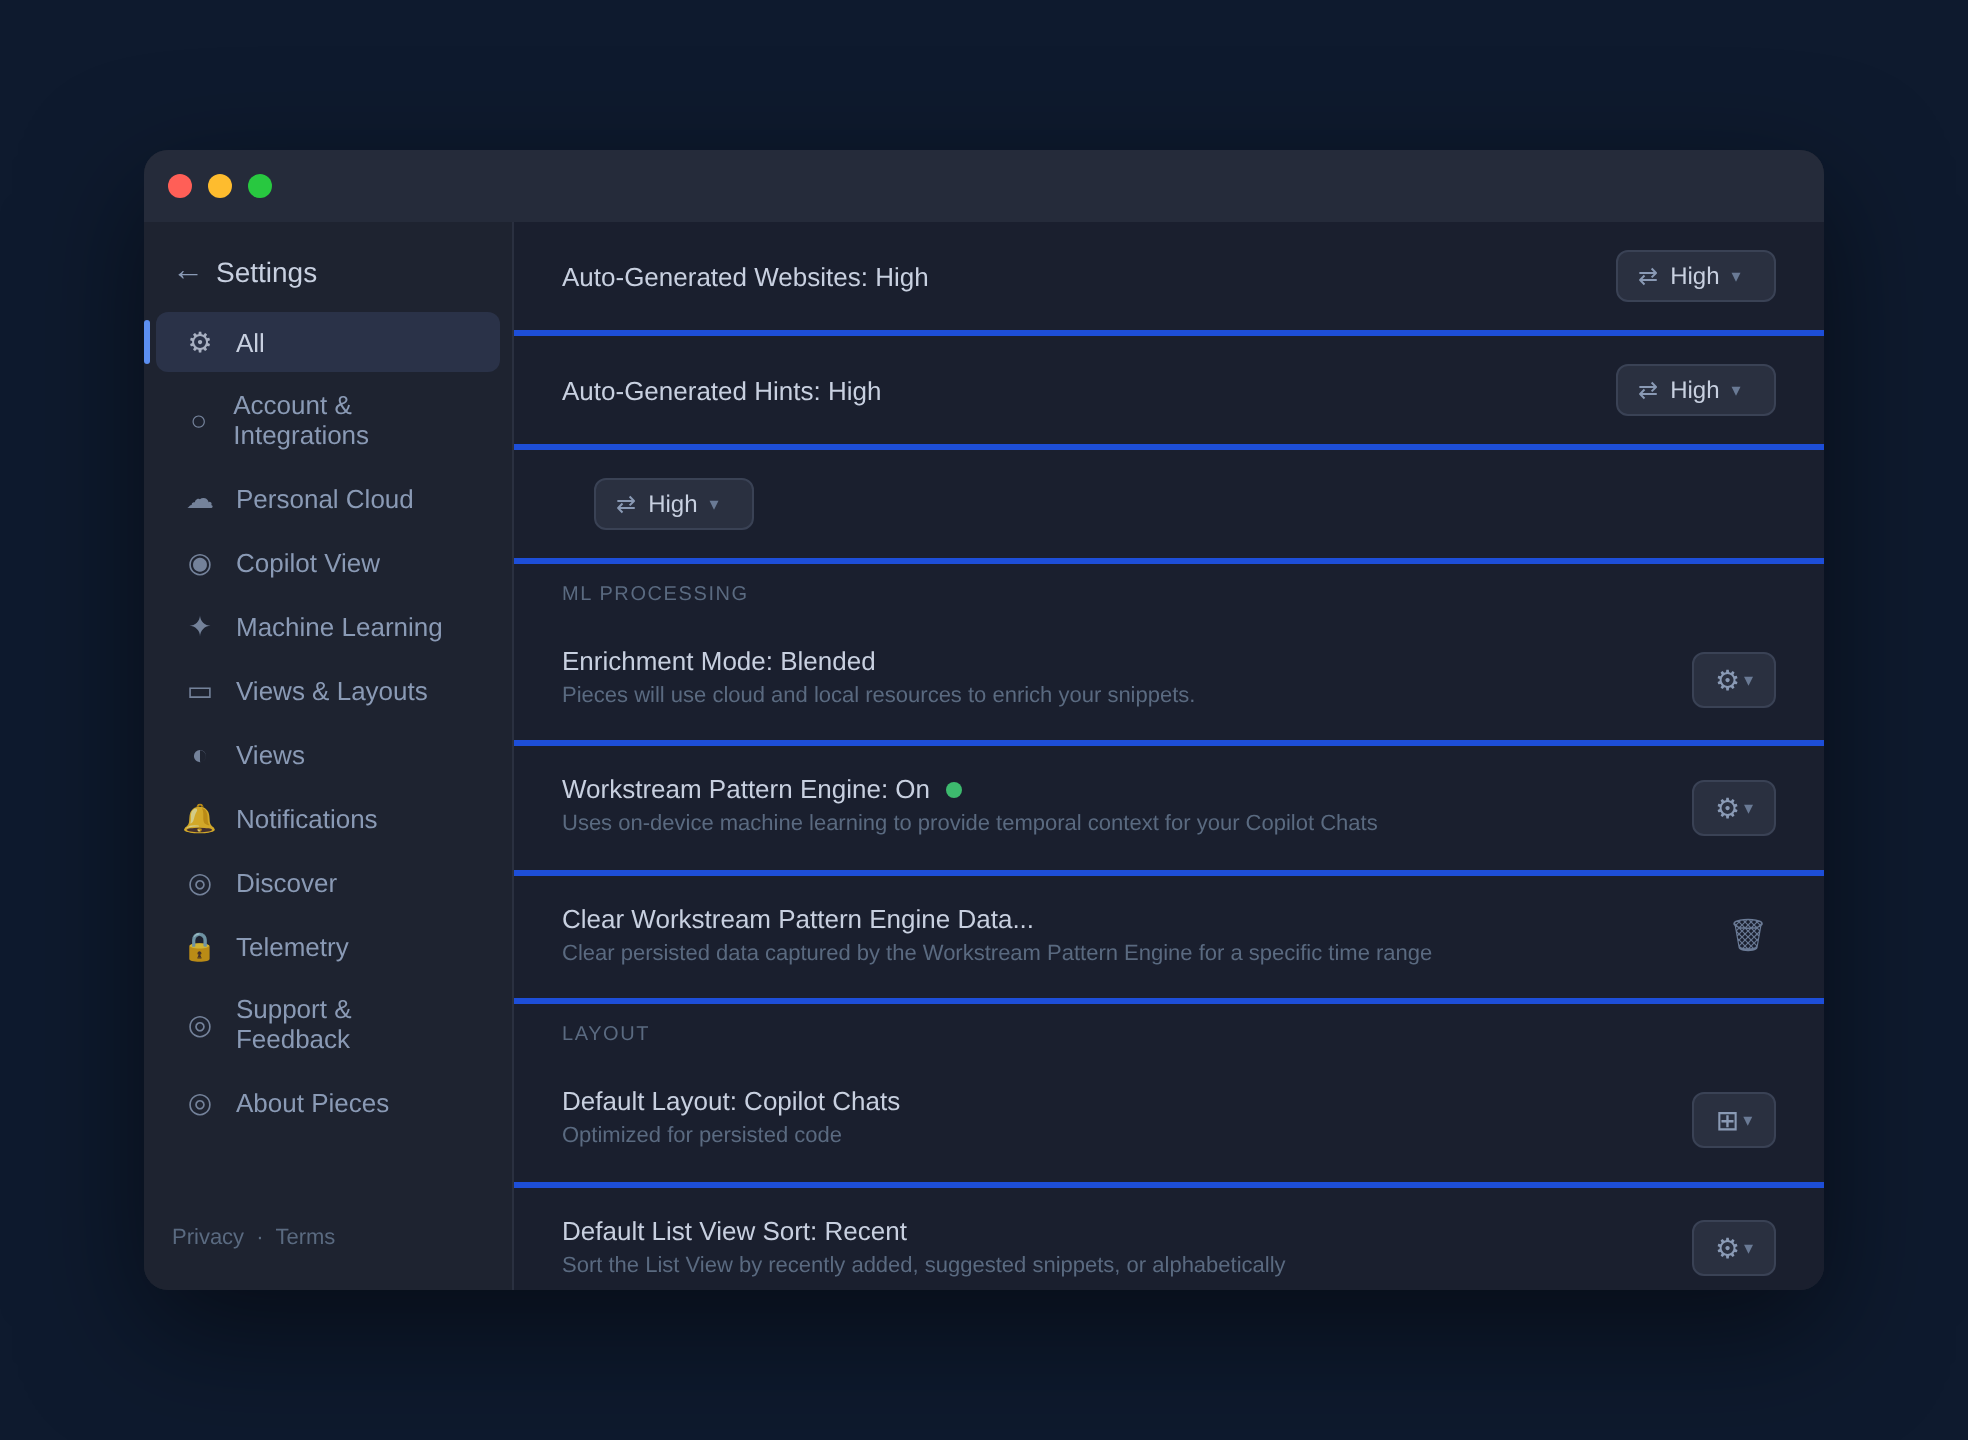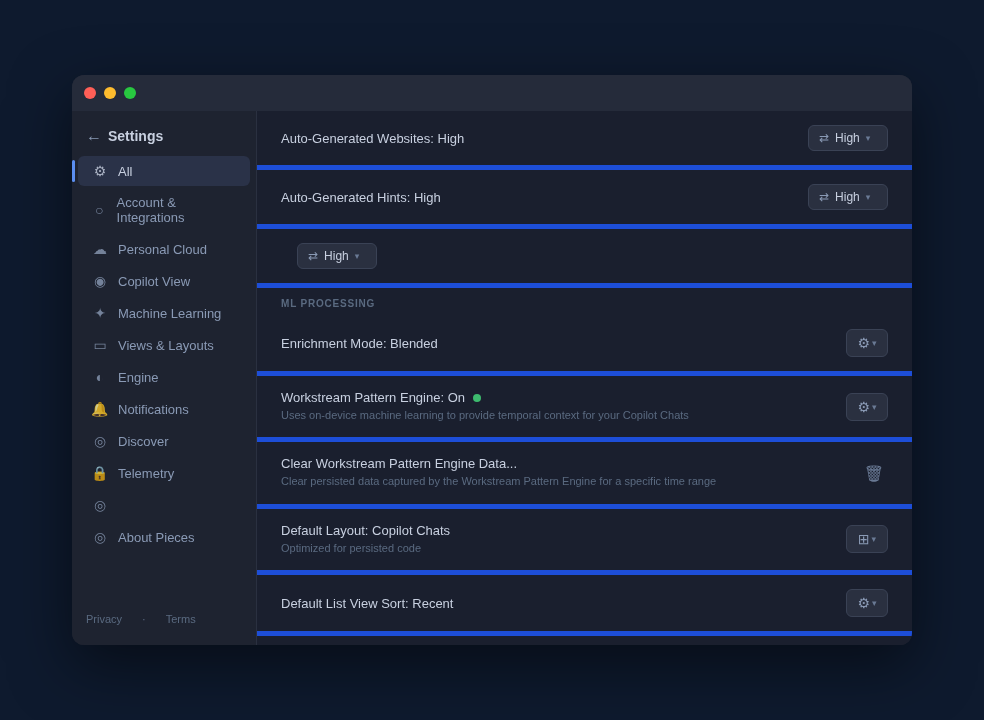--- a/index.html
+++ b/index.html
@@ -73,21 +73,21 @@
       margin-bottom: 4px;
     }
 
     .sidebar-back .back-arrow {
       font-size: 16px;
       color: #8a9ab5;
     }
 
     .sidebar-back .settings-title {
       font-size: 14px;
-      font-weight: 700;
+      font-weight: 400;
       color: #c8d0e0;
     }
 
     .sidebar-item {
       display: flex;
       align-items: center;
       gap: 10px;
       padding: 7px 14px;
       cursor: pointer;
       border-radius: 6px;
@@ -120,21 +120,21 @@
       align-items: center;
       justify-content: center;
       font-size: 14px;
       opacity: 0.8;
     }
 
     .sidebar-footer {
       margin-top: auto;
       padding: 10px 14px;
       display: flex;
-      gap: 20px;
+      gap: 6px;
       font-size: 11px;
       color: #5a6a80;
     }
 
     .sidebar-footer a {
       color: #5a6a80;
       text-decoration: none;
       cursor: pointer;
     }
 
@@ -154,21 +154,21 @@
     }
     .settings-panel::-webkit-scrollbar-thumb {
       background: #3a4255;
       border-radius: 3px;
     }
 
     .setting-row {
       display: flex;
       align-items: center;
       padding: 14px 24px;
-      border-bottom: 5px solid #1d4ed8;
+      border-bottom: 3px solid #1d4ed8;
     }
 
     .setting-info {
       flex: 1;
     }
 
     .setting-title {
       font-size: 13px;
       color: #c8d0e0;
       font-weight: 400;
@@ -203,21 +203,21 @@
     }
 
     .sync-icon {
       font-size: 12px;
       color: #8a9ab5;
     }
 
     .section-header {
       padding: 10px 24px 6px 24px;
       font-size: 10px;
-      font-weight: 700;
+      font-weight: 400;
       color: #5a6a80;
       letter-spacing: 0.08em;
       text-transform: uppercase;
     }
 
     .icon-btn {
       display: flex;
       align-items: center;
       justify-content: center;
       width: 32px;
@@ -298,36 +298,37 @@
       <div class="sidebar-item">
         <span class="sidebar-icon">✦</span>
         <span>Machine Learning</span>
       </div>
       <div class="sidebar-item">
         <span class="sidebar-icon">▭</span>
         <span>Views &amp; Layouts</span>
       </div>
       <div class="sidebar-item">
         <span class="sidebar-icon">◐</span>
-        <span>Engine</span>
+        <span>Views</span>
       </div>
       <div class="sidebar-item">
         <span class="sidebar-icon">🔔</span>
         <span>Notifications</span>
       </div>
       <div class="sidebar-item">
         <span class="sidebar-icon">◎</span>
         <span>Discover</span>
       </div>
       <div class="sidebar-item">
         <span class="sidebar-icon">🔒</span>
         <span>Telemetry</span>
       </div>
       <div class="sidebar-item">
         <span class="sidebar-icon">◎</span>
+        <span>Support &amp; Feedback</span>
       </div>
       <div class="sidebar-item">
         <span class="sidebar-icon">◎</span>
         <span>About Pieces</span>
       </div>
 
       <div class="sidebar-footer">
         <a>Privacy</a>
         <span>·</span>
         <a>Terms</a>
@@ -370,20 +371,21 @@
             <span class="chevron-down">▾</span>
           </button>
         </div>
       </div>
 
       <div class="section-header">ML PROCESSING</div>
 
       <div class="setting-row">
         <div class="setting-info">
           <div class="setting-title">Enrichment Mode: Blended</div>
+          <div class="setting-desc">Pieces will use cloud and local resources to enrich your snippets.</div>
         </div>
         <div class="setting-control">
           <button class="icon-btn icon-btn-wide">
             <span>⚙</span>
             <span class="chevron-down">▾</span>
           </button>
         </div>
       </div>
 
       <div class="setting-row">
@@ -405,37 +407,39 @@
       <div class="setting-row">
         <div class="setting-info">
           <div class="setting-title">Clear Workstream Pattern Engine Data...</div>
           <div class="setting-desc">Clear persisted data captured by the Workstream Pattern Engine for a specific time range</div>
         </div>
         <div class="setting-control">
           <div class="delete-btn">🗑</div>
         </div>
       </div>
 
+      <div class="section-header">LAYOUT</div>
 
       <div class="setting-row">
         <div class="setting-info">
           <div class="setting-title">Default Layout: Copilot Chats</div>
           <div class="setting-desc">Optimized for persisted code</div>
         </div>
         <div class="setting-control">
           <button class="icon-btn icon-btn-wide">
             <span>⊞</span>
             <span class="chevron-down">▾</span>
           </button>
         </div>
       </div>
 
       <div class="setting-row">
         <div class="setting-info">
           <div class="setting-title">Default List View Sort: Recent</div>
+          <div class="setting-desc">Sort the List View by recently added, suggested snippets, or alphabetically</div>
         </div>
         <div class="setting-control">
           <button class="icon-btn icon-btn-wide">
             <span>⚙</span>
             <span class="chevron-down">▾</span>
           </button>
         </div>
       </div>
 
       <div class="setting-row">

